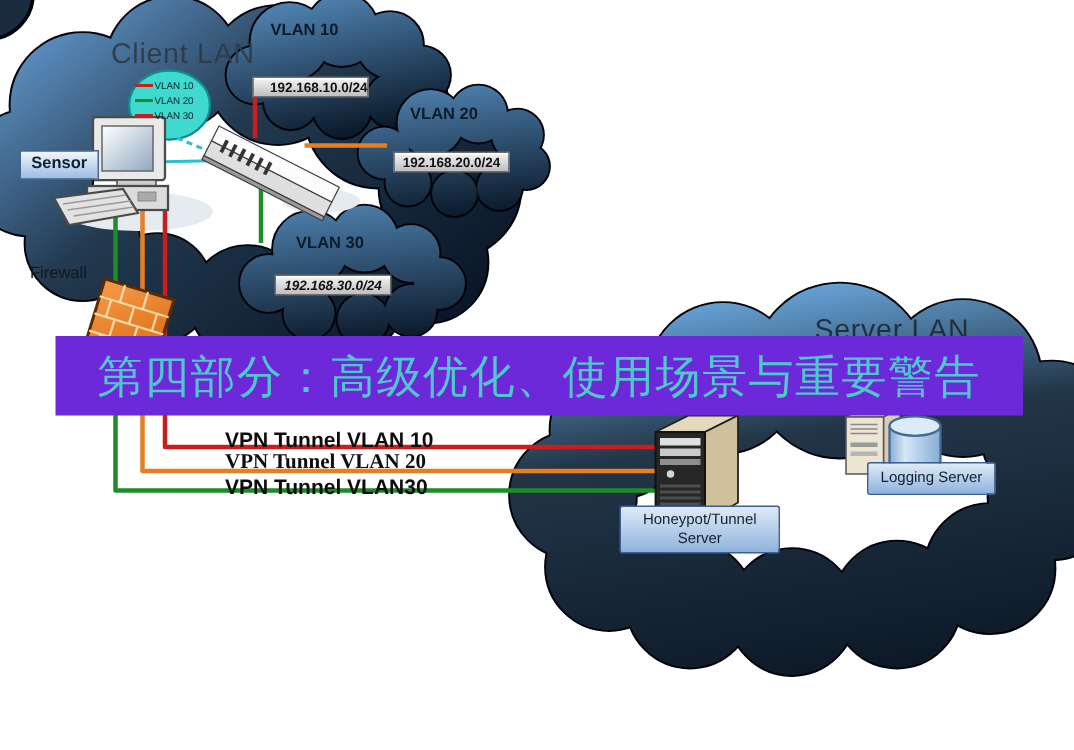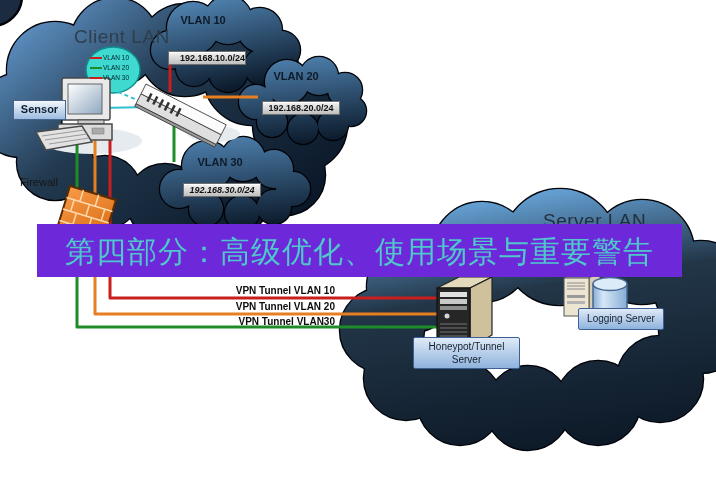--- a/index.html
+++ b/index.html
@@ -13,21 +13,21 @@
   .ip-box{font-size:9px;font-weight:700;color:#111;text-align:center;
           background:linear-gradient(180deg,#f5f5f5 0%,#bfbfbf 100%);
           border:1px solid #6e6e6e;box-shadow:inset 0 1px 0 #fff;line-height:12px;}
   .dev-box{font-size:11px;font-weight:600;color:#0f1f33;text-align:center;
            background:linear-gradient(180deg,#f2f7fd 0%,#9dbce2 100%);
            border:1px solid #46648e;line-height:17px;}
   .srv-box{font-size:10px;color:#15202e;text-align:center;
            background:linear-gradient(180deg,#dfeaf7 0%,#8fb3dd 100%);
            border:1px solid #3d5f93;border-radius:2px;line-height:13px;padding-top:2px;}
   .fw-label{font-size:11px;color:#161616;}
-  .tunnel-label{font-size:10px;font-weight:700;color:#0d0d0d;text-align:right;width:185px;}
+  .tunnel-label{font-size:14px;font-weight:700;color:#0d0d0d;text-align:left;width:185px;}
   .legend{z-index:10;}
   .legend .row{height:10px;line-height:10px;font-size:6.5px;color:#03222e;}
   .legend svg{vertical-align:middle;margin-right:1px;}
   #banner{position:absolute;left:37px;top:224px;width:645px;height:53px;z-index:50;
           background:#6d28d9;color:#4fc8cc;font-size:30px;letter-spacing:1px;
           text-align:center;line-height:55px;}
 </style>
 </head>
 <body>
 
@@ -278,21 +278,21 @@
       <svg width="12" height="4">
           <line x1="0" y1="2" x2="12" y2="2" stroke-width="2" stroke="#c81e1e"></line>
         </svg><span>VLAN 30</span>
     </div>
   </div>
 
   <div class="ov dev-box" style="left:13px;top:100px;width:51px;height:18px;">Sensor</div>
   <div class="ov fw-label" style="left:20px;top:176px;text-align:center;">Firewall</div>
 
   <div class="ov tunnel-label" style="left:150px;top:285px;">VPN Tunnel  VLAN 10</div>
-  <div class="ov tunnel-label" style="left:150px;top:301px;">VPN Tunnel VLAN 20</div>
+  <div class="ov tunnel-label" style="left:150px;top:301px;font-family:Liberation Serif, serif;">VPN Tunnel VLAN 20</div>
   <div class="ov tunnel-label" style="left:150px;top:316px;">VPN Tunnel VLAN30</div>
 
   <div class="ov srv-box" style="left:413px;top:337px;width:105px;height:28px;">
     <div>Honeypot/Tunnel</div>
     <div>Server</div>
   </div>
   <div class="ov srv-box" style="left:578px;top:308px;width:84px;height:18px;line-height:15px;">Logging Server</div>
 
   <div id="banner">第四部分：高级优化、使用场景与重要警告</div>
 </div>

